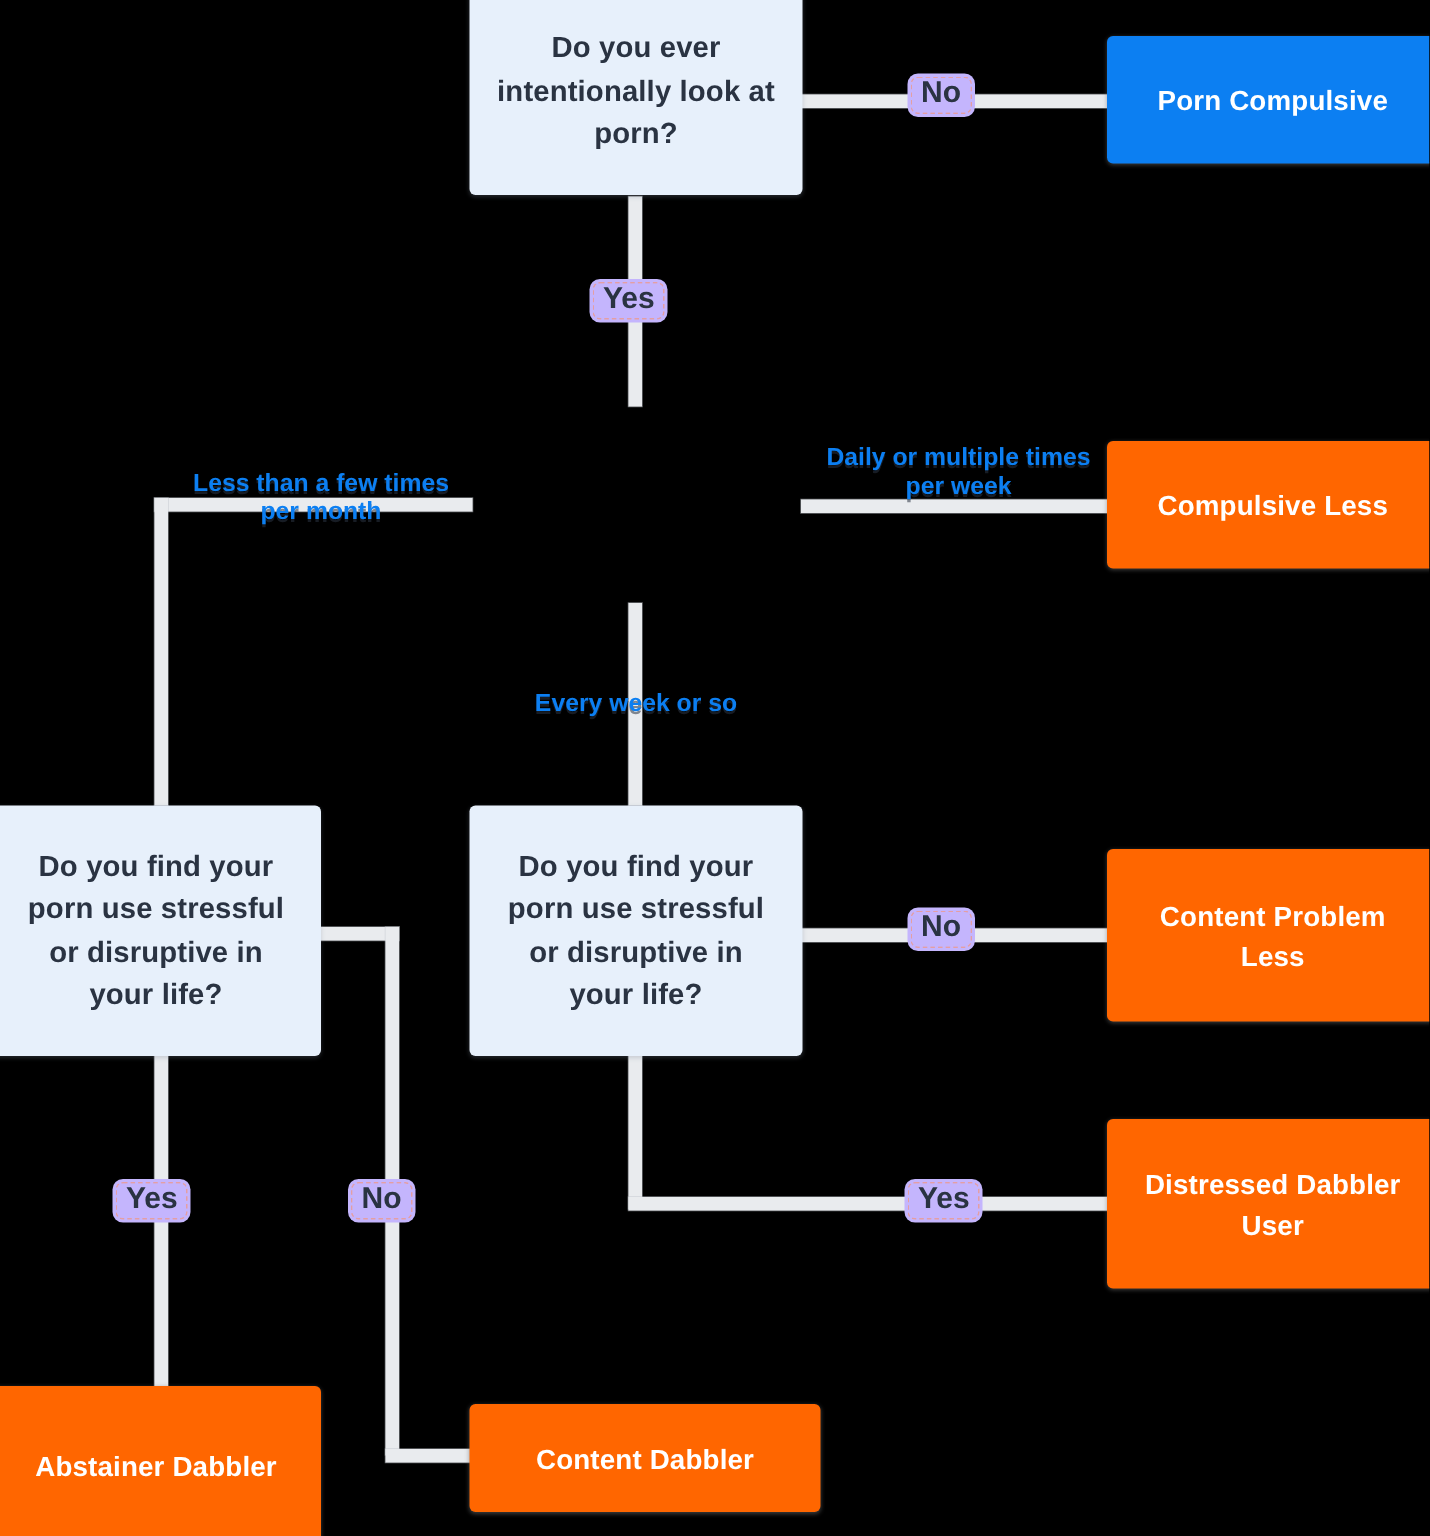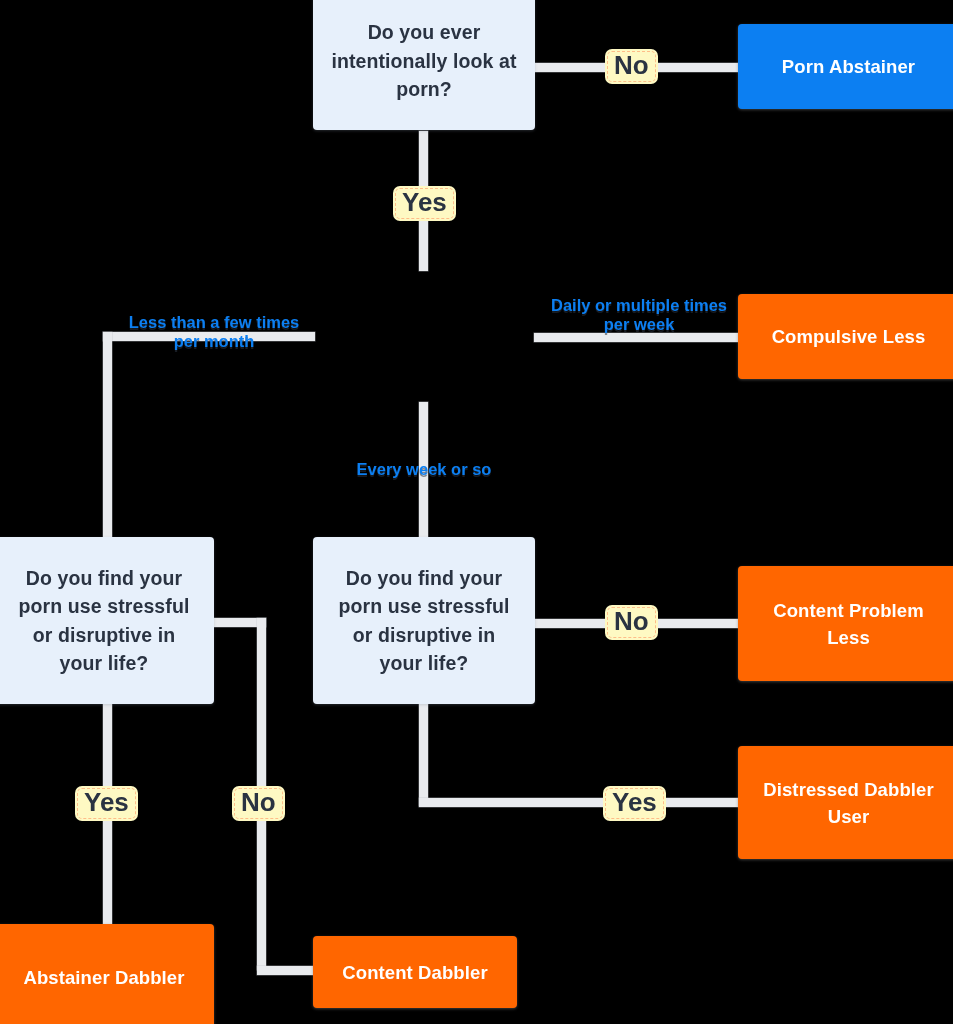--- a/index.html
+++ b/index.html
@@ -58,23 +58,23 @@
 
   
   .bleed-left  { border-top-left-radius: 0; border-bottom-left-radius: 0; }
   .bleed-right { border-top-right-radius: 0; border-bottom-right-radius: 0; }
   .bleed-bottom{ border-bottom-left-radius: 0; border-bottom-right-radius: 0; }
 
   
   .elabel {
     position: absolute;
     z-index: 6;
-    background: #fef9c3;
+    background: #c4b5fd;
     color: #2a3342;
-    font-size: 26px;
+    font-size: 20px;
     font-weight: 700;
     line-height: 1.05;
     padding: 3px 9px 5px 9px;
     border-radius: 7px;
     white-space: nowrap;
     outline: 1px dashed rgba(255,140,90,0.55);
     outline-offset: -3px;
   }
   
   .elabel.branch {
@@ -121,21 +121,21 @@
 
   <div class="edge h" style="left:213px; top:618px; width:53px;"></div>
   <div class="edge v" style="left:257px; top:618px; height:352px;"></div>
   <div class="edge h" style="left:257px; top:966px; width:63px;"></div>
 
   <div class="node decision" style="left:313px; top:-8px; width:222px; height:138px;">
     <span>Do you ever intentionally look at porn?</span>
   </div>
 
   <div class="node terminal blue bleed-right" style="left:738px; top:24px; width:221px; height:85px;">
-    <span>Porn Abstainer</span>
+    <span>Porn Compulsive</span>
   </div>
 
 
   <div class="node terminal orange bleed-right" style="left:738px; top:294px; width:221px; height:85px;">
     <span>Compulsive Less</span>
   </div>
 
   <div class="node decision bleed-left" style="left:-6px; top:537px; width:220px; height:167px;">
     <span>Do you find your porn use stressful or disruptive in your life?</span>
   </div>
@@ -149,21 +149,21 @@
   </div>
 
   <div class="node terminal orange bleed-right" style="left:738px; top:746px; width:221px; height:113px;">
     <span>Distressed Dabbler User</span>
   </div>
 
   <div class="node terminal orange bleed-left bleed-bottom" style="left:-6px; top:924px; width:220px; height:106px;">
     <span>Abstainer Dabbler</span>
   </div>
 
-  <div class="node terminal orange" style="left:313px; top:936px; width:204px; height:72px;">
+  <div class="node terminal orange" style="left:313px; top:936px; width:234px; height:72px;">
     <span>Content Dabbler</span>
   </div>
 
   <div class="elabel" style="left:605px; top:49px;">
     <span>No</span>
   </div>
 
   <div class="elabel" style="left:393px; top:186px;">
     <span>Yes</span>
   </div>

